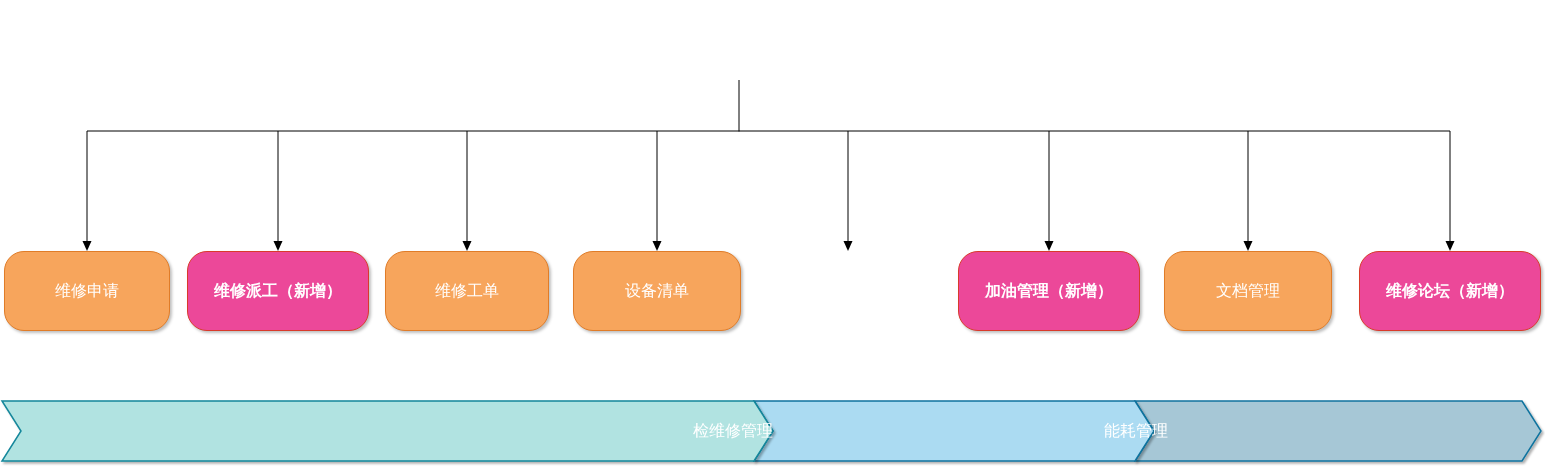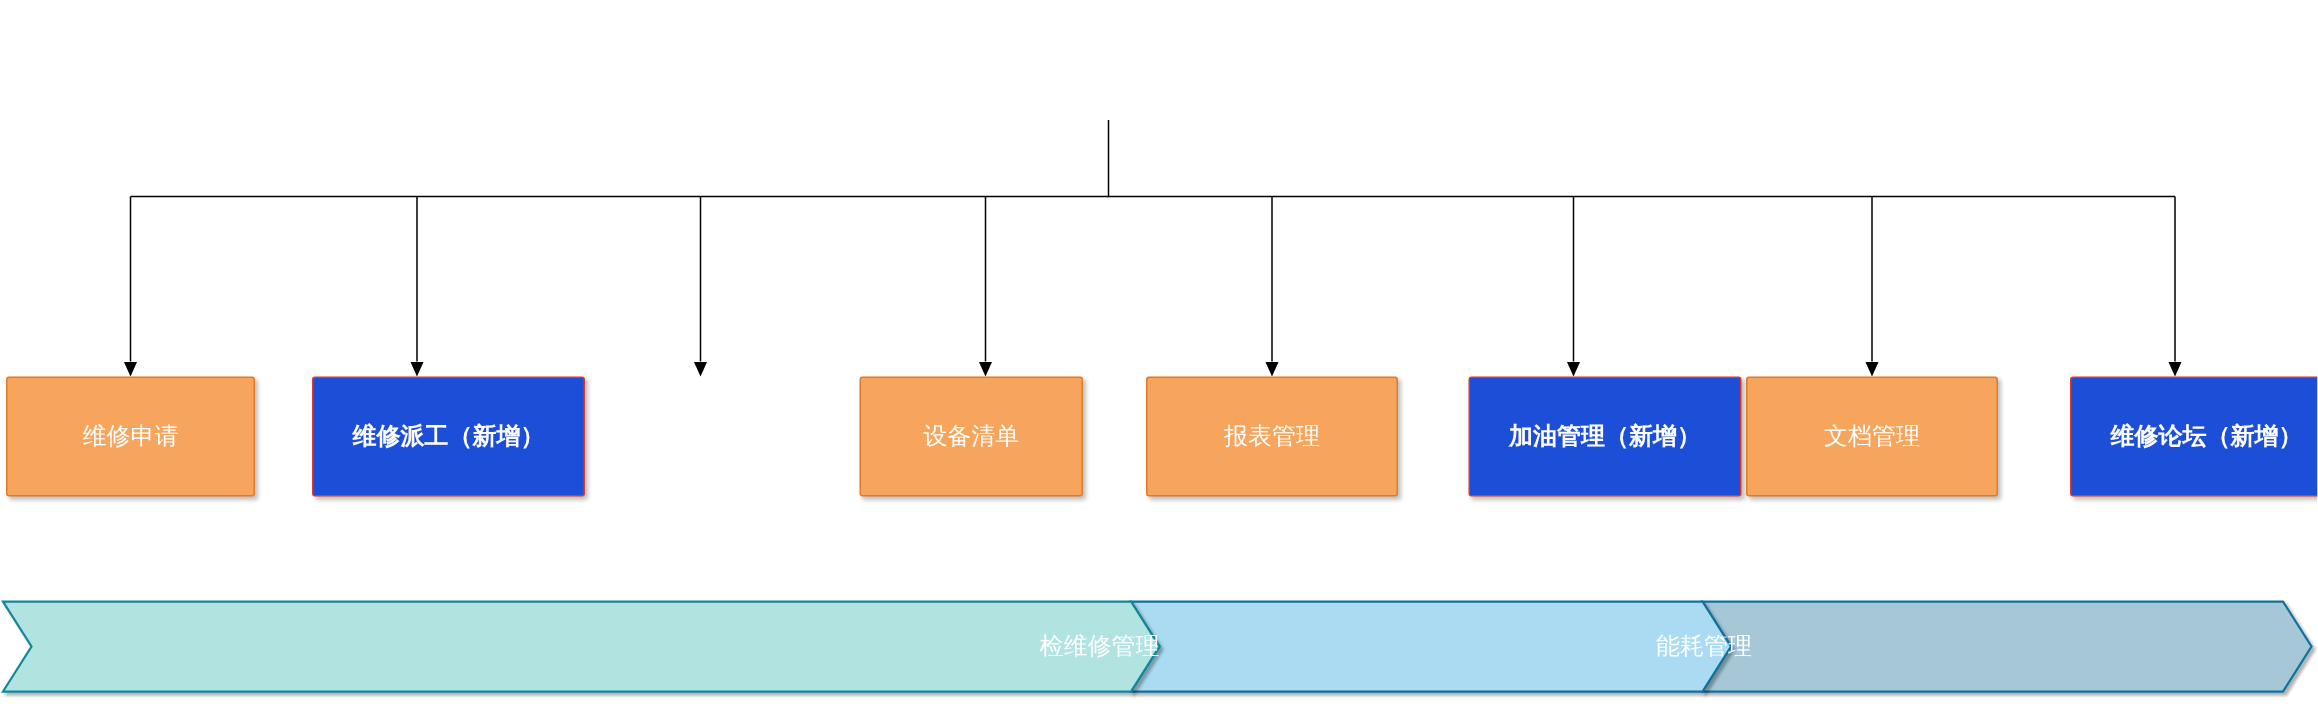--- a/index.html
+++ b/index.html
@@ -28,43 +28,42 @@
     font-size: 17px;
     font-weight: bold;
     box-shadow: 2px 2px 3px rgba(0,0,0,0.25);
     box-sizing: border-box;
     text-align: center;
   }
   .module {
     position: absolute;
     top: 251px;
     height: 80px;
-    border-radius: 2px;
+    border-radius: 20px;
     display: flex; align-items: center; justify-content: center;
     color: #ffffff;
     font-size: 16px;
     box-sizing: border-box;
     box-shadow: 2px 2px 3px rgba(0,0,0,0.25);
     text-align: center;
     border: 1px solid transparent;
   }
   .module.existing {
     background: #F7A55C;
     border-color: #E07C28;
   }
   .module.new {
-    background: #1d4ed8;
+    background: #ec4899;
     border-color: #D93A2B;
     font-weight: bold;
-    margin-left: 21px;
   }
   .m1 { left: 4px;    width: 166px; }
   .m2 { left: 187px;  width: 182px; }
   .m3 { left: 385px;  width: 164px; }
-  .m4 { left: 573px;  width: 149px; }
+  .m4 { left: 573px;  width: 168px; }
   .m5 { left: 764px;  width: 168px; }
   .m6 { left: 958px;  width: 182px; }
   .m7 { left: 1164px; width: 168px; }
   .m8 { left: 1359px; width: 182px; }
   .lane-label {
     position: absolute;
     top: 401px;
     height: 60px;
     display: flex; align-items: center; justify-content: flex-end;
     color: #ffffff;
@@ -101,25 +100,25 @@
     </g>
   </svg>
 
 
   <div class="module existing m1">
     <span>维修申请</span>
   </div>
   <div class="module new m2">
     <span>维修派工（新增）</span>
   </div>
+  <div class="module existing m3">
+    <span>维修工单</span>
+  </div>
   <div class="module existing m4">
     <span>设备清单</span>
-  </div>
-  <div class="module existing m5">
-    <span>报表管理</span>
   </div>
   <div class="module new m6">
     <span>加油管理（新增）</span>
   </div>
   <div class="module new m8">
     <span>维修论坛（新增）</span>
   </div>
   <div class="module existing m7">
     <span>文档管理</span>
   </div>

